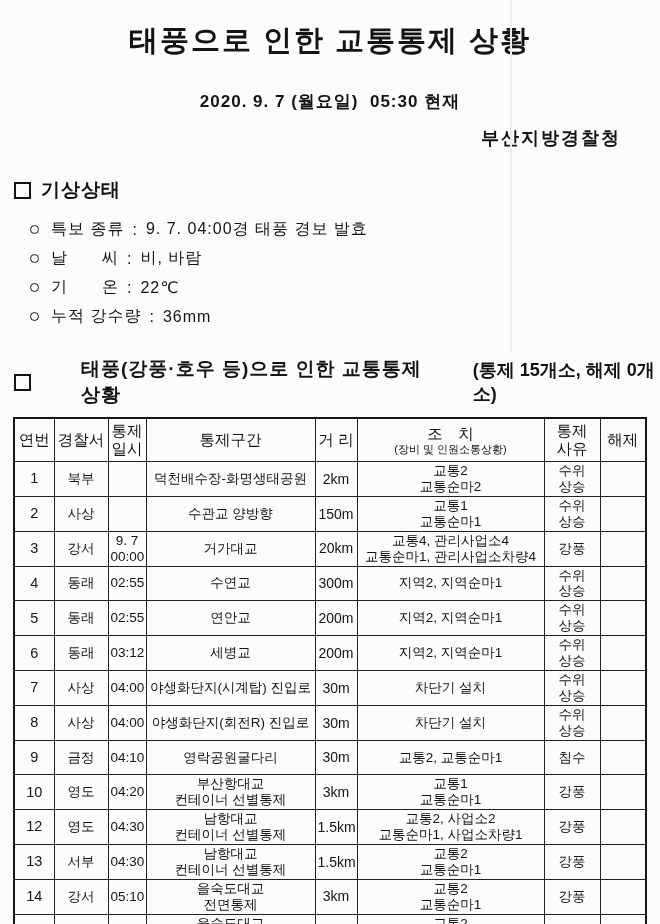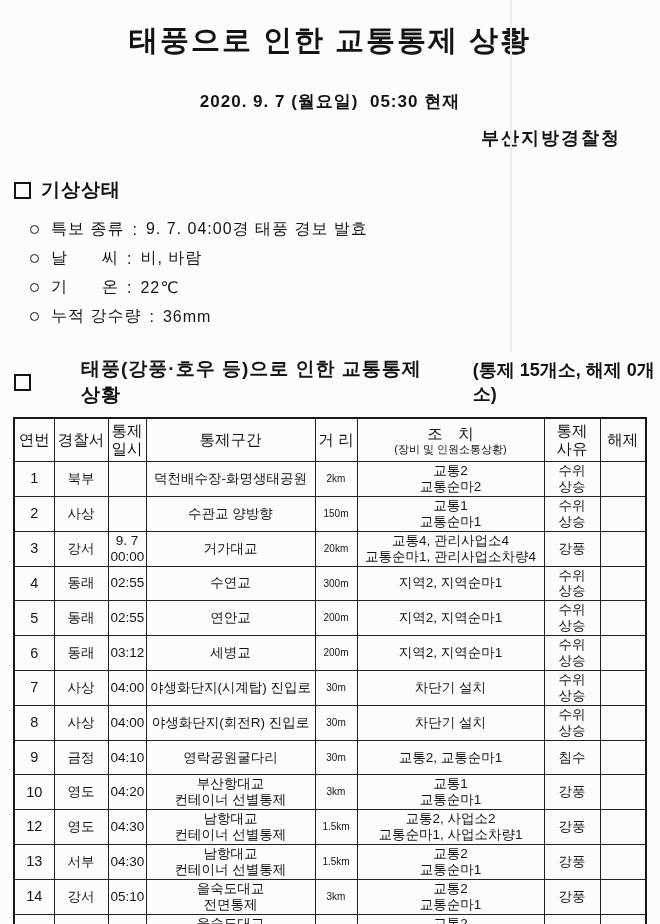--- a/index.html
+++ b/index.html
@@ -82,21 +82,21 @@
     line-height:1.15;
   }
   .control th.col-5 .thl1 { font-size:11px; }
   .control td {
     font-size:13.5px;
     height:31.5px;
     line-height:1.18;
     white-space:pre-line;
   }
   .control td.col-0 { font-size:14.5px; }
-  .control td.col-4 { font-size:10px; }
+  .control td.col-4 { font-size:14px; }
 </style>
 </head>
 <body>
 
 <div class="page">
   <div class="scan-fold"></div>
 
   <div class="doc-title">태풍으로 인한 교통통제 상황</div>
   <div class="date-line">2020. 9. 7 (월요일)  05:30 현재</div>
   <div class="agency">부산지방경찰청</div>

